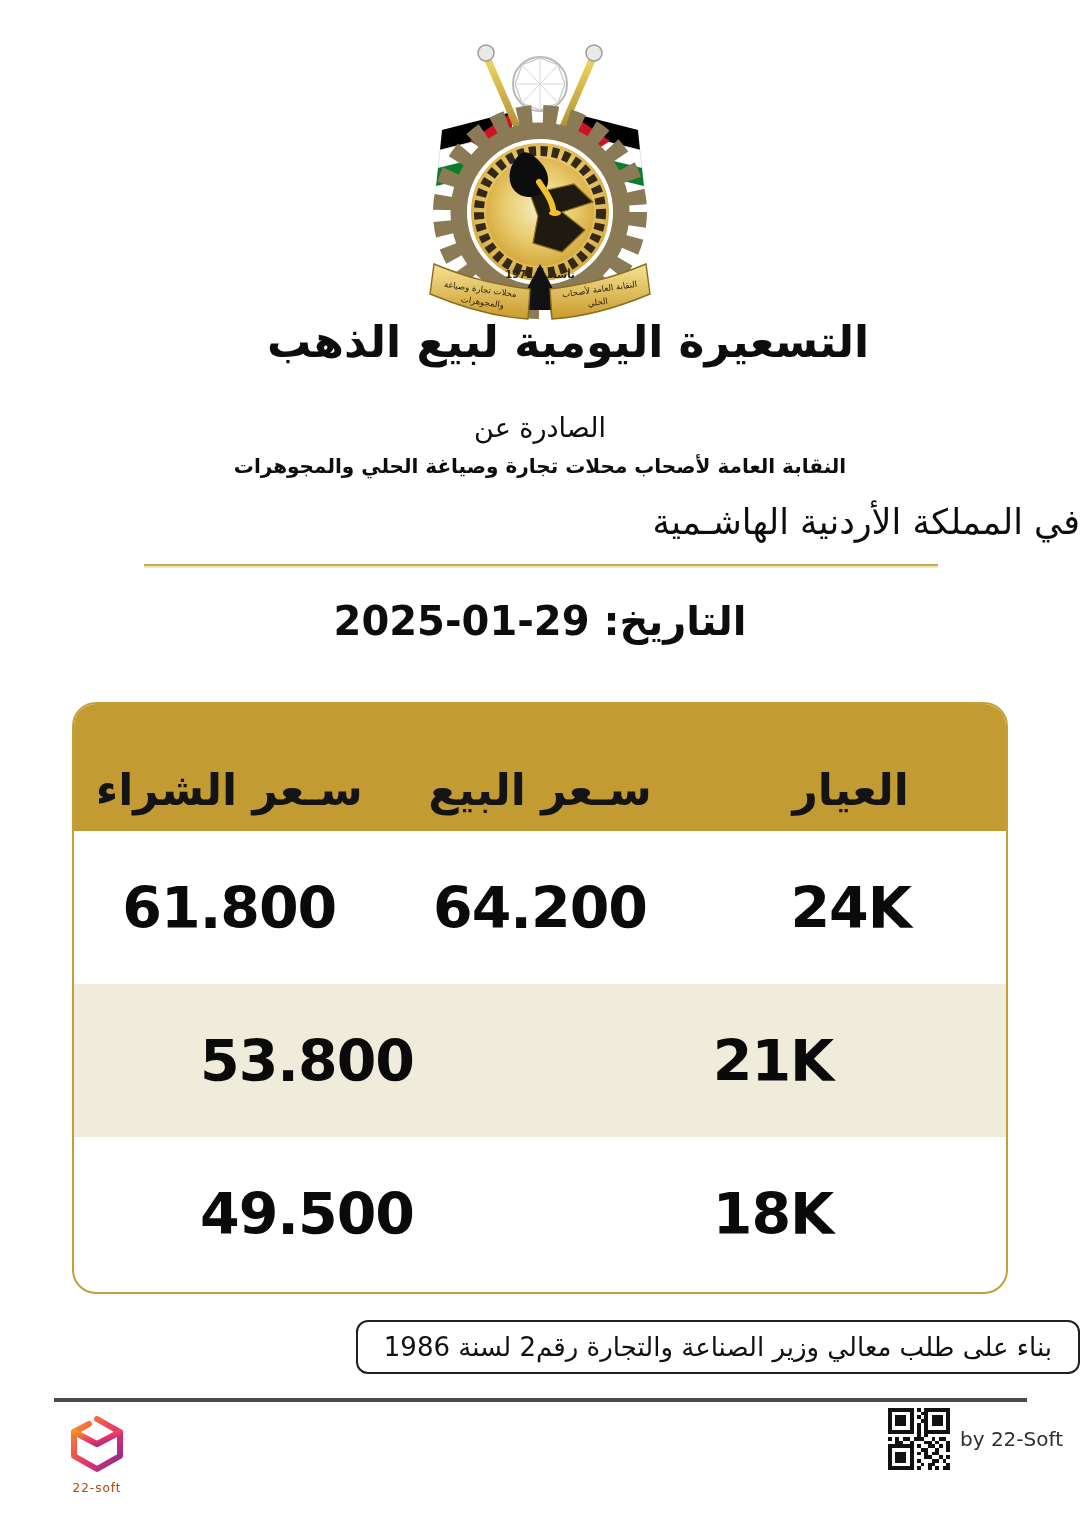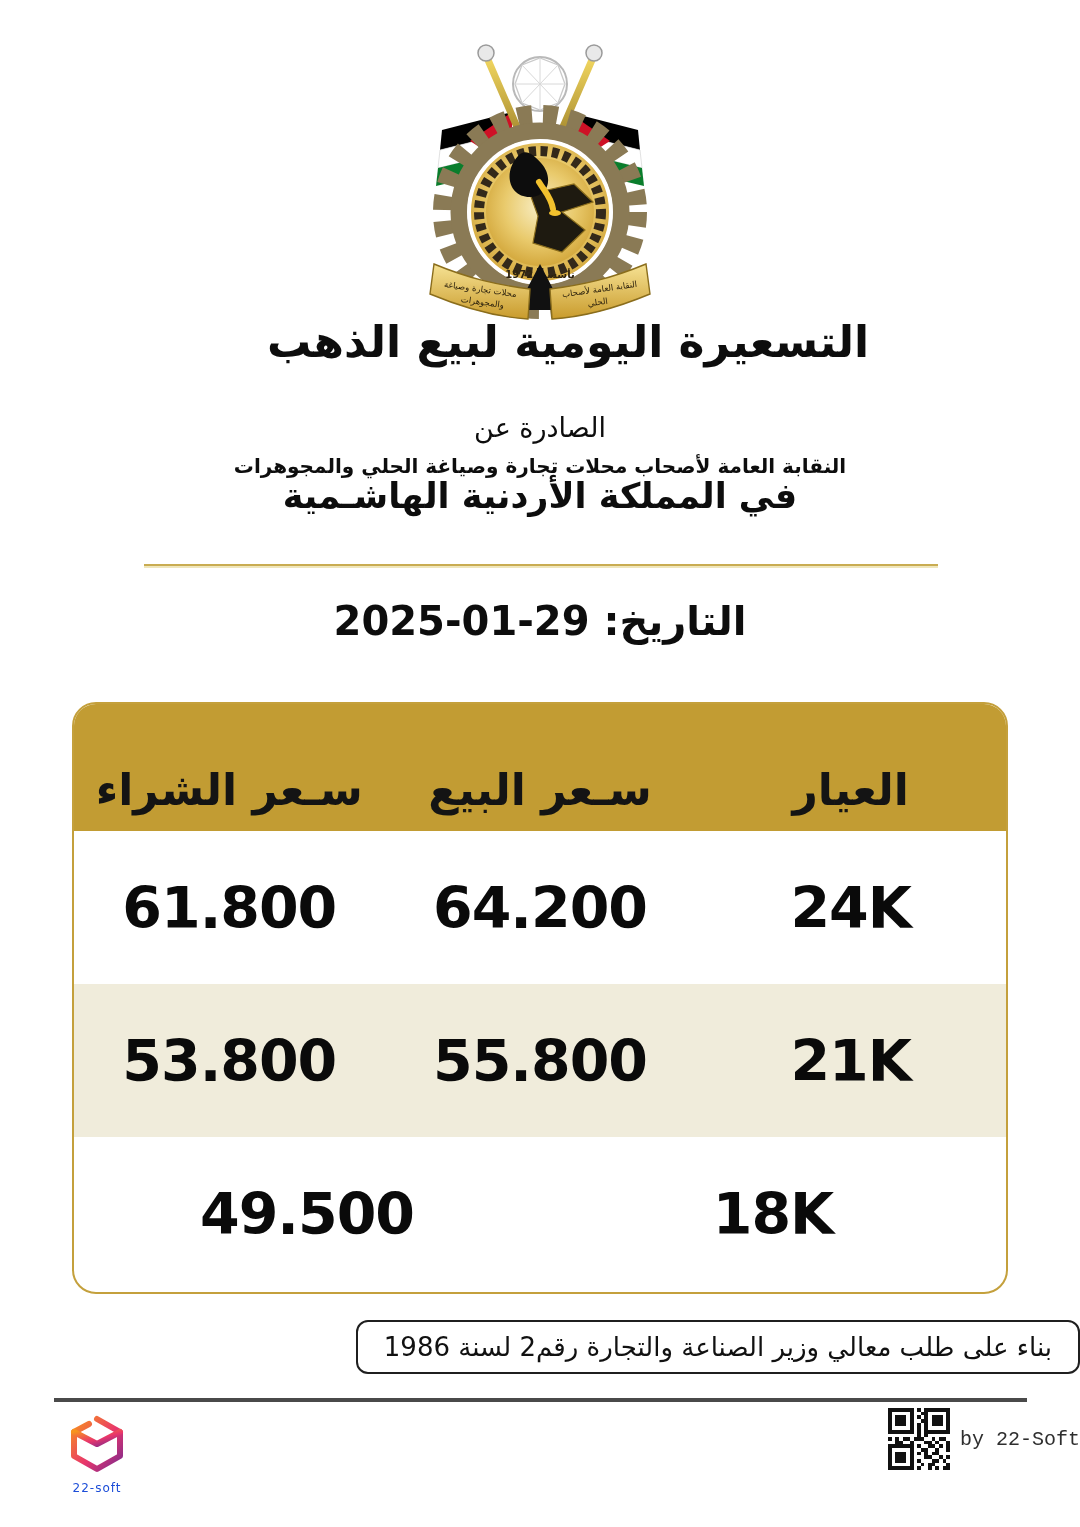--- a/index.html
+++ b/index.html
@@ -10,21 +10,21 @@
   }
   .abs-center { position:absolute; left:0; width:100%; text-align:center; }
 
   
   .emblem { position:absolute; top:26px; left:50%; transform:translateX(-50%); }
 
   
   .title    { top:316px; font-size:44px; font-weight:600;padding-left:28px; }
   .issued   { top:412px; font-size:27px; font-weight:500; }
   .syndic   { top:454px; font-size:20px; font-weight:700; }
-  .kingdom  { top:476px; font-size:35px; font-weight:700; }
+  .kingdom  { top:502px; font-size:35px; font-weight:400;text-align:right; }
   .gold-line{ position:absolute; top:564px; left:144px; width:794px; height:2px;
               background:#C9AC52; box-shadow:0 2px 0 #EFE6BC; }
   .date     { top:598px; font-size:40px; font-weight:800; }
 
   
   .price-table {
     position:absolute; top:702px; left:72px; width:936px; height:592px;
     border:2px solid #C4A03C; border-radius:24px; overflow:hidden;
     background:#ffffff; box-sizing:border-box;
   }
@@ -43,24 +43,24 @@
   
   .note-wrap { position:absolute; top:1320px; left:0; width:100%; text-align:right; }
   .note {
     display:inline-block; direction:rtl; font-size:26px; color:#111;
     border:2px solid #1f1f1f; border-radius:12px; padding:10px 26px;
     background:#fff;
   }
   .bottom-line { position:absolute; top:1398px; left:54px; width:973px; height:4px; background:#4A4A4A; }
 
   .brand { position:absolute; left:54px; top:1412px; width:86px; text-align:center; }
-  .brand-label { font-size:12px; color:#1d4ed8; margin-top:1px; letter-spacing:1px; }
+  .brand-label { font-size:12px; color:#c2410c; margin-top:1px; letter-spacing:1px; }
 
   .credit { position:absolute; left:888px; top:1408px; display:flex; align-items:center; gap:10px; }
-  .credit-text { font-size:20px; color:#2e2e2e; white-space:nowrap;font-family:Liberation Mono, monospace; }
+  .credit-text { font-size:20px; color:#2e2e2e; white-space:nowrap; }
   .qr-box svg { display:block; }
 </style>
 </head>
 <body>
 
 <div class="page">
 
   <svg class="emblem" width="256" height="304" viewBox="0 0 256 304">
     <defs>
       <radialGradient id="goldA" cx="50%" cy="45%" r="60%">
@@ -150,21 +150,20 @@
       <div class="pt-cell" dir="rtl">سـعر البيع</div>
       <div class="pt-cell" dir="rtl">سـعر الشراء</div>
     </div>
     <div class="pt-row">
       <div class="pt-cell">24K</div>
       <div class="pt-cell">64.200</div>
       <div class="pt-cell">61.800</div>
     </div>
     <div class="pt-row alt">
       <div class="pt-cell">21K</div>
-      <div class="pt-cell">55.800</div>
       <div class="pt-cell">53.800</div>
     </div>
     <div class="pt-row">
       <div class="pt-cell">18K</div>
       <div class="pt-cell">49.500</div>
     </div>
   </div>
 
   <div class="note-wrap">
     <div class="note">بناء على طلب معالي وزير الصناعة والتجارة رقم2 لسنة 1986</div>

